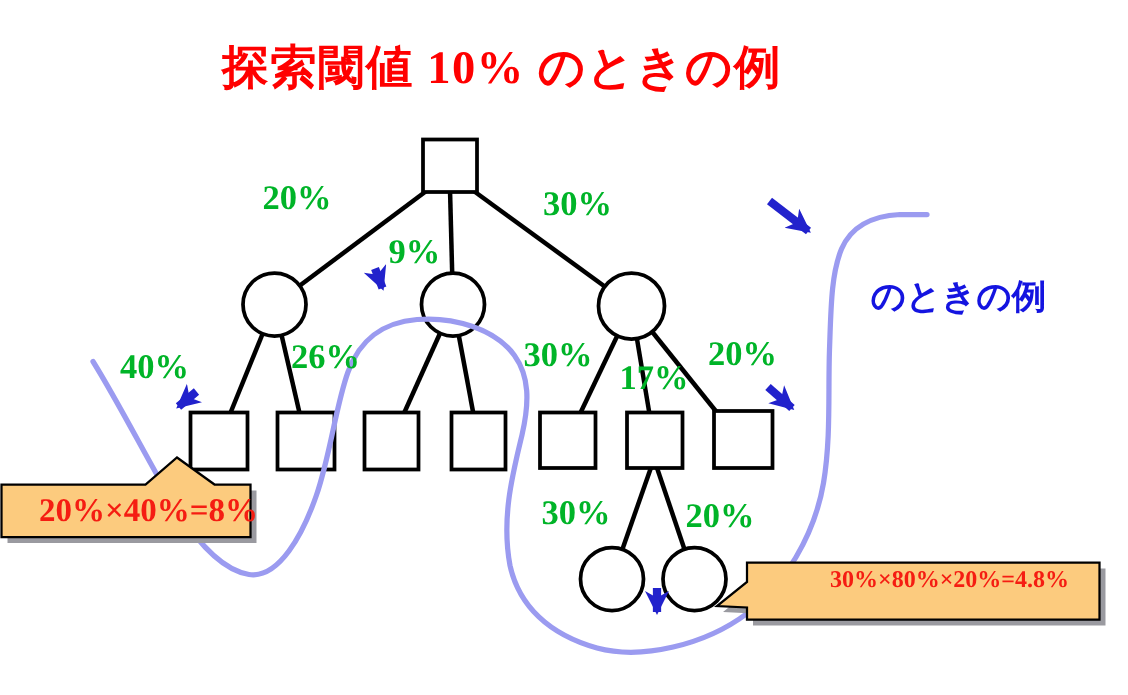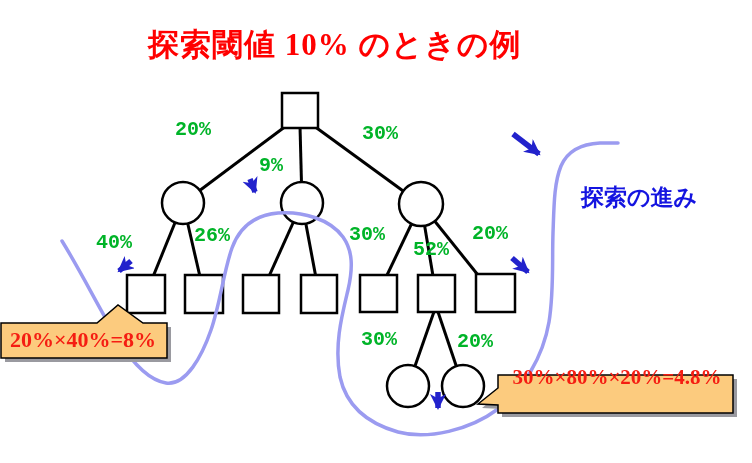--- a/index.html
+++ b/index.html
@@ -11,41 +11,41 @@
   .stage svg{position:absolute;left:0;top:0;}
   .title{
     position:absolute;left:148px;top:24px;
     font-size:31px;font-weight:bold;letter-spacing:1px;
     color:var(--color-title,#ff0000);
     font-family:"Liberation Serif","DejaVu Serif",serif;
     white-space:nowrap;
   }
   .elabel{
     position:absolute;
-    font-size:20px;font-weight:bold;line-height:1;
+    font-size:23px;font-weight:bold;line-height:1;
     color:var(--color-edge-label,#00b428);
-    font-family:Liberation Mono, monospace;
+    font-family:Liberation Serif, serif;
     white-space:nowrap;
   }
   .boundary-label{
     position:absolute;left:563px;top:183px;width:152px;
     text-align:center;
     font-size:23px;line-height:1.25;font-weight:600;
     color:var(--color-boundary-label,#1414e0);
     font-family:"Liberation Sans","DejaVu Sans",sans-serif;
   }
   .callout-text{
     position:absolute;
     font-weight:bold;line-height:1;
     color:var(--color-callout-text,#f51d12);
     font-family:"Liberation Serif","DejaVu Serif",serif;
-    text-align:center;white-space:nowrap;
+    text-align:center;white-space:nowrap;margin-left:16px;
   }
   .callout-text.left{left:2px;top:329px;width:162px;font-size:22px;}
-  .callout-text.right{left:503px;top:367px;width:228px;font-size:21px;}
+  .callout-text.right{left:503px;top:379px;width:228px;font-size:16px;}
 </style>
 </head>
 <body>
 
 <div class="stage">
 
   <svg width="752" height="463" viewBox="0 0 752 463">
     <defs>
       <marker id="ah" markerWidth="22" markerHeight="18" refX="14" refY="8" orient="auto" markerUnits="userSpaceOnUse">
         <path d="M0,0 L16,8 L0,16 L4.5,8 Z" fill="var(--color-arrow,#2222cc)"></path>
@@ -117,28 +117,28 @@
       <path d="M 737 379 L 502 379 L 502 392 L 482 408 L 502 409 L 502 417 L 737 417 Z" fill="var(--color-callout-shadow,#9a9aa0)" stroke="none"></path>
       <path d="M 733 375 L 498 375 L 498 388 L 478 404 L 498 405 L 498 413 L 733 413 Z" fill="var(--color-callout-fill,#fccb7e)" stroke="#000" stroke-width="1.5"></path>
     </g>
   </svg>
 
   <div class="title">探索閾値 10% のときの例</div>
 
   <div class="elabel" style="left:175px;top:120px;">20%</div>
   <div class="elabel" style="left:259px;top:156px;">9%</div>
   <div class="elabel" style="left:362px;top:124px;">30%</div>
-  <div class="elabel" style="left:80px;top:233px;margin-left:16px;">40%</div>
+  <div class="elabel" style="left:80px;top:233px;">40%</div>
   <div class="elabel" style="left:194px;top:226px;">26%</div>
   <div class="elabel" style="left:349px;top:225px;">30%</div>
-  <div class="elabel" style="left:413px;top:240px;">52%</div>
+  <div class="elabel" style="left:413px;top:240px;">17%</div>
   <div class="elabel" style="left:472px;top:224px;">20%</div>
   <div class="elabel" style="left:361px;top:330px;">30%</div>
   <div class="elabel" style="left:457px;top:332px;">20%</div>
 
   <div class="boundary-label">
-    <div>探索の進み</div>
+    <div>のときの例</div>
   </div>
 
   <div class="callout-text left">20%×40%=8%</div>
   <div class="callout-text right">30%×80%×20%=4.8%</div>
 
 </div>
 
 </body></html>

